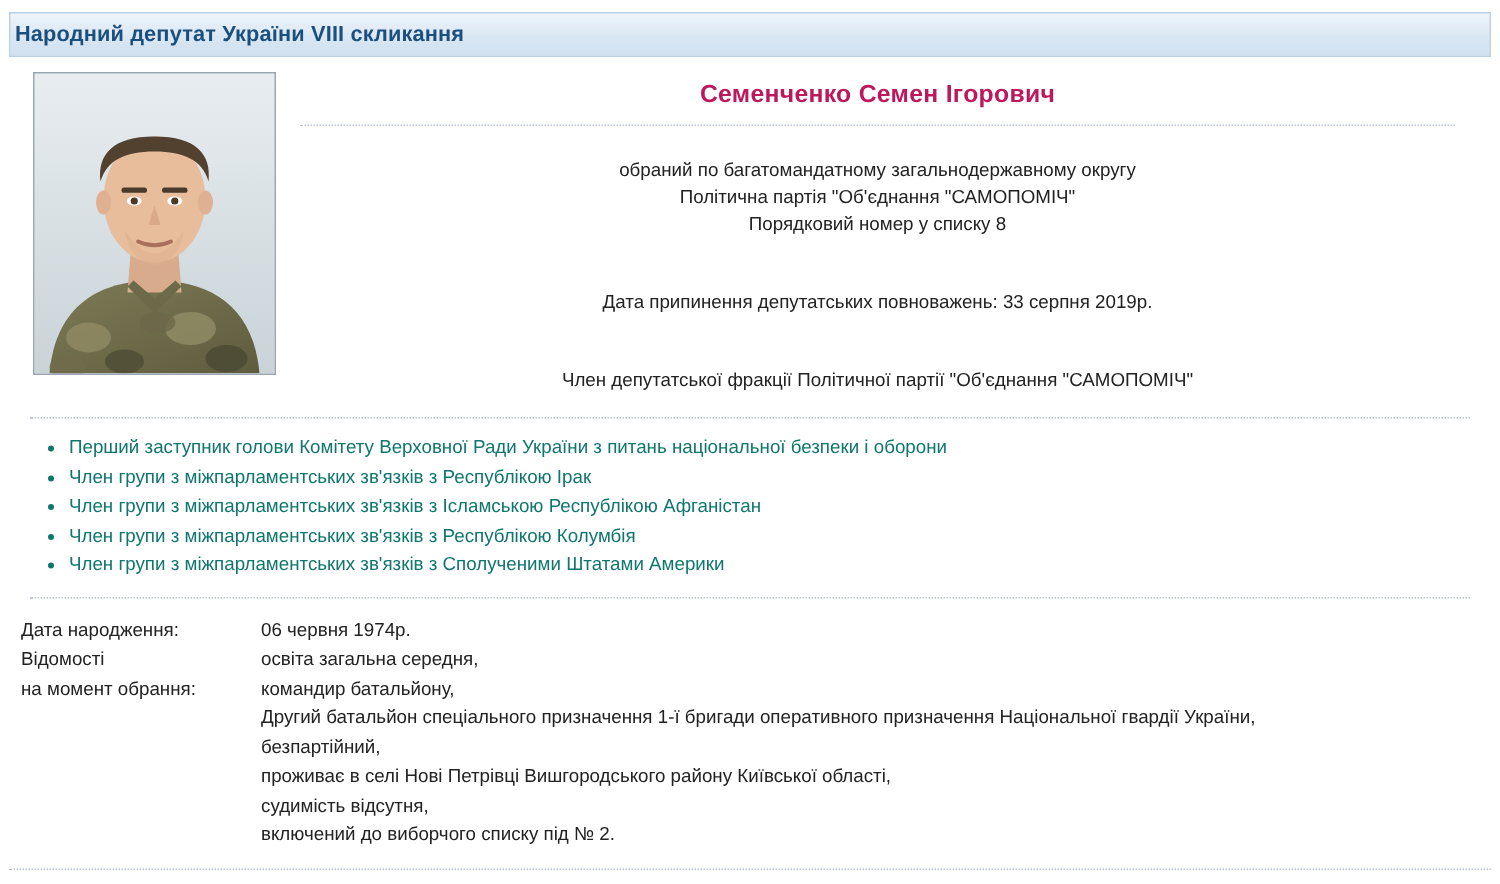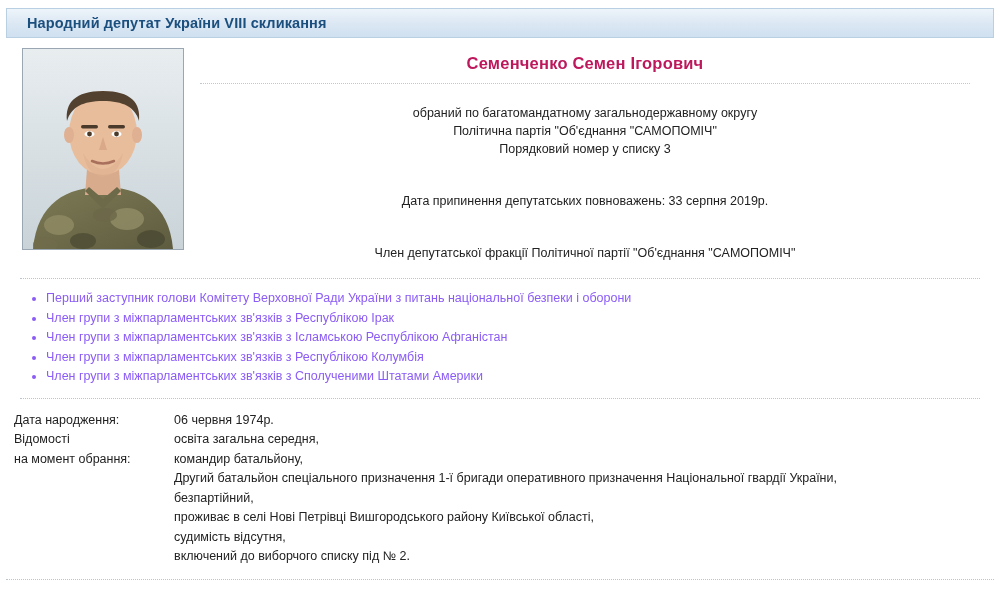--- a/index.html
+++ b/index.html
@@ -19,21 +19,21 @@
     box-sizing: border-box;
   }
   
   .header-bar {
     margin: 8px 6px 0 6px;
     background: linear-gradient(to bottom, #eef4fa 0%, #dce8f4 50%, #cfe0f0 100%);
     border: 1px solid #b9cfe2;
     height: 30px;
     display: flex;
     align-items: center;
-    padding-left: 20px;
+    padding-left: 3px;
     box-sizing: border-box;
   }
   .header-title {
     font-size: 14.5px;
     font-weight: bold;
     color: #1b4f7e;
     letter-spacing: 0.1px;
   }
   .rule {
     border: 0;
@@ -86,21 +86,21 @@
   .info-line { white-space: nowrap; }
   
   .positions-wrap {
     padding: 0 20px 0 20px;
   }
   .positions {
     margin: 10px 0 12px 0;
     padding-left: 26px;
     font-size: 12.5px;
     line-height: 18.5px;
-    color: #8b5cf6;
+    color: #0f766e;
   }
   .positions li {
     margin: 1px 0;
   }
   
   .details {
     padding: 12px 20px 0 8px;
     font-size: 12.5px;
     color: #222;
   }
@@ -190,21 +190,21 @@
         </svg>
       </div>
     </div>
 
     <div class="info-col">
       <div class="person-name">Семенченко Семен Ігорович</div>
       <hr class="name-rule">
       <div class="info-block">
         <div class="info-line">обраний по багатомандатному загальнодержавному округу</div>
         <div class="info-line">Політична партія "Об'єднання "САМОПОМІЧ"</div>
-        <div class="info-line">Порядковий номер у списку 3</div>
+        <div class="info-line">Порядковий номер у списку 8</div>
       </div>
       <div class="info-gap"></div>
       <div class="info-block">
         <div class="info-line">Дата припинення депутатських повноважень: 33 серпня 2019р.</div>
       </div>
       <div class="info-gap"></div>
       <div class="info-block">
         <div class="info-line">Член депутатської фракції Політичної партії "Об'єднання "САМОПОМІЧ"</div>
       </div>
     </div>

